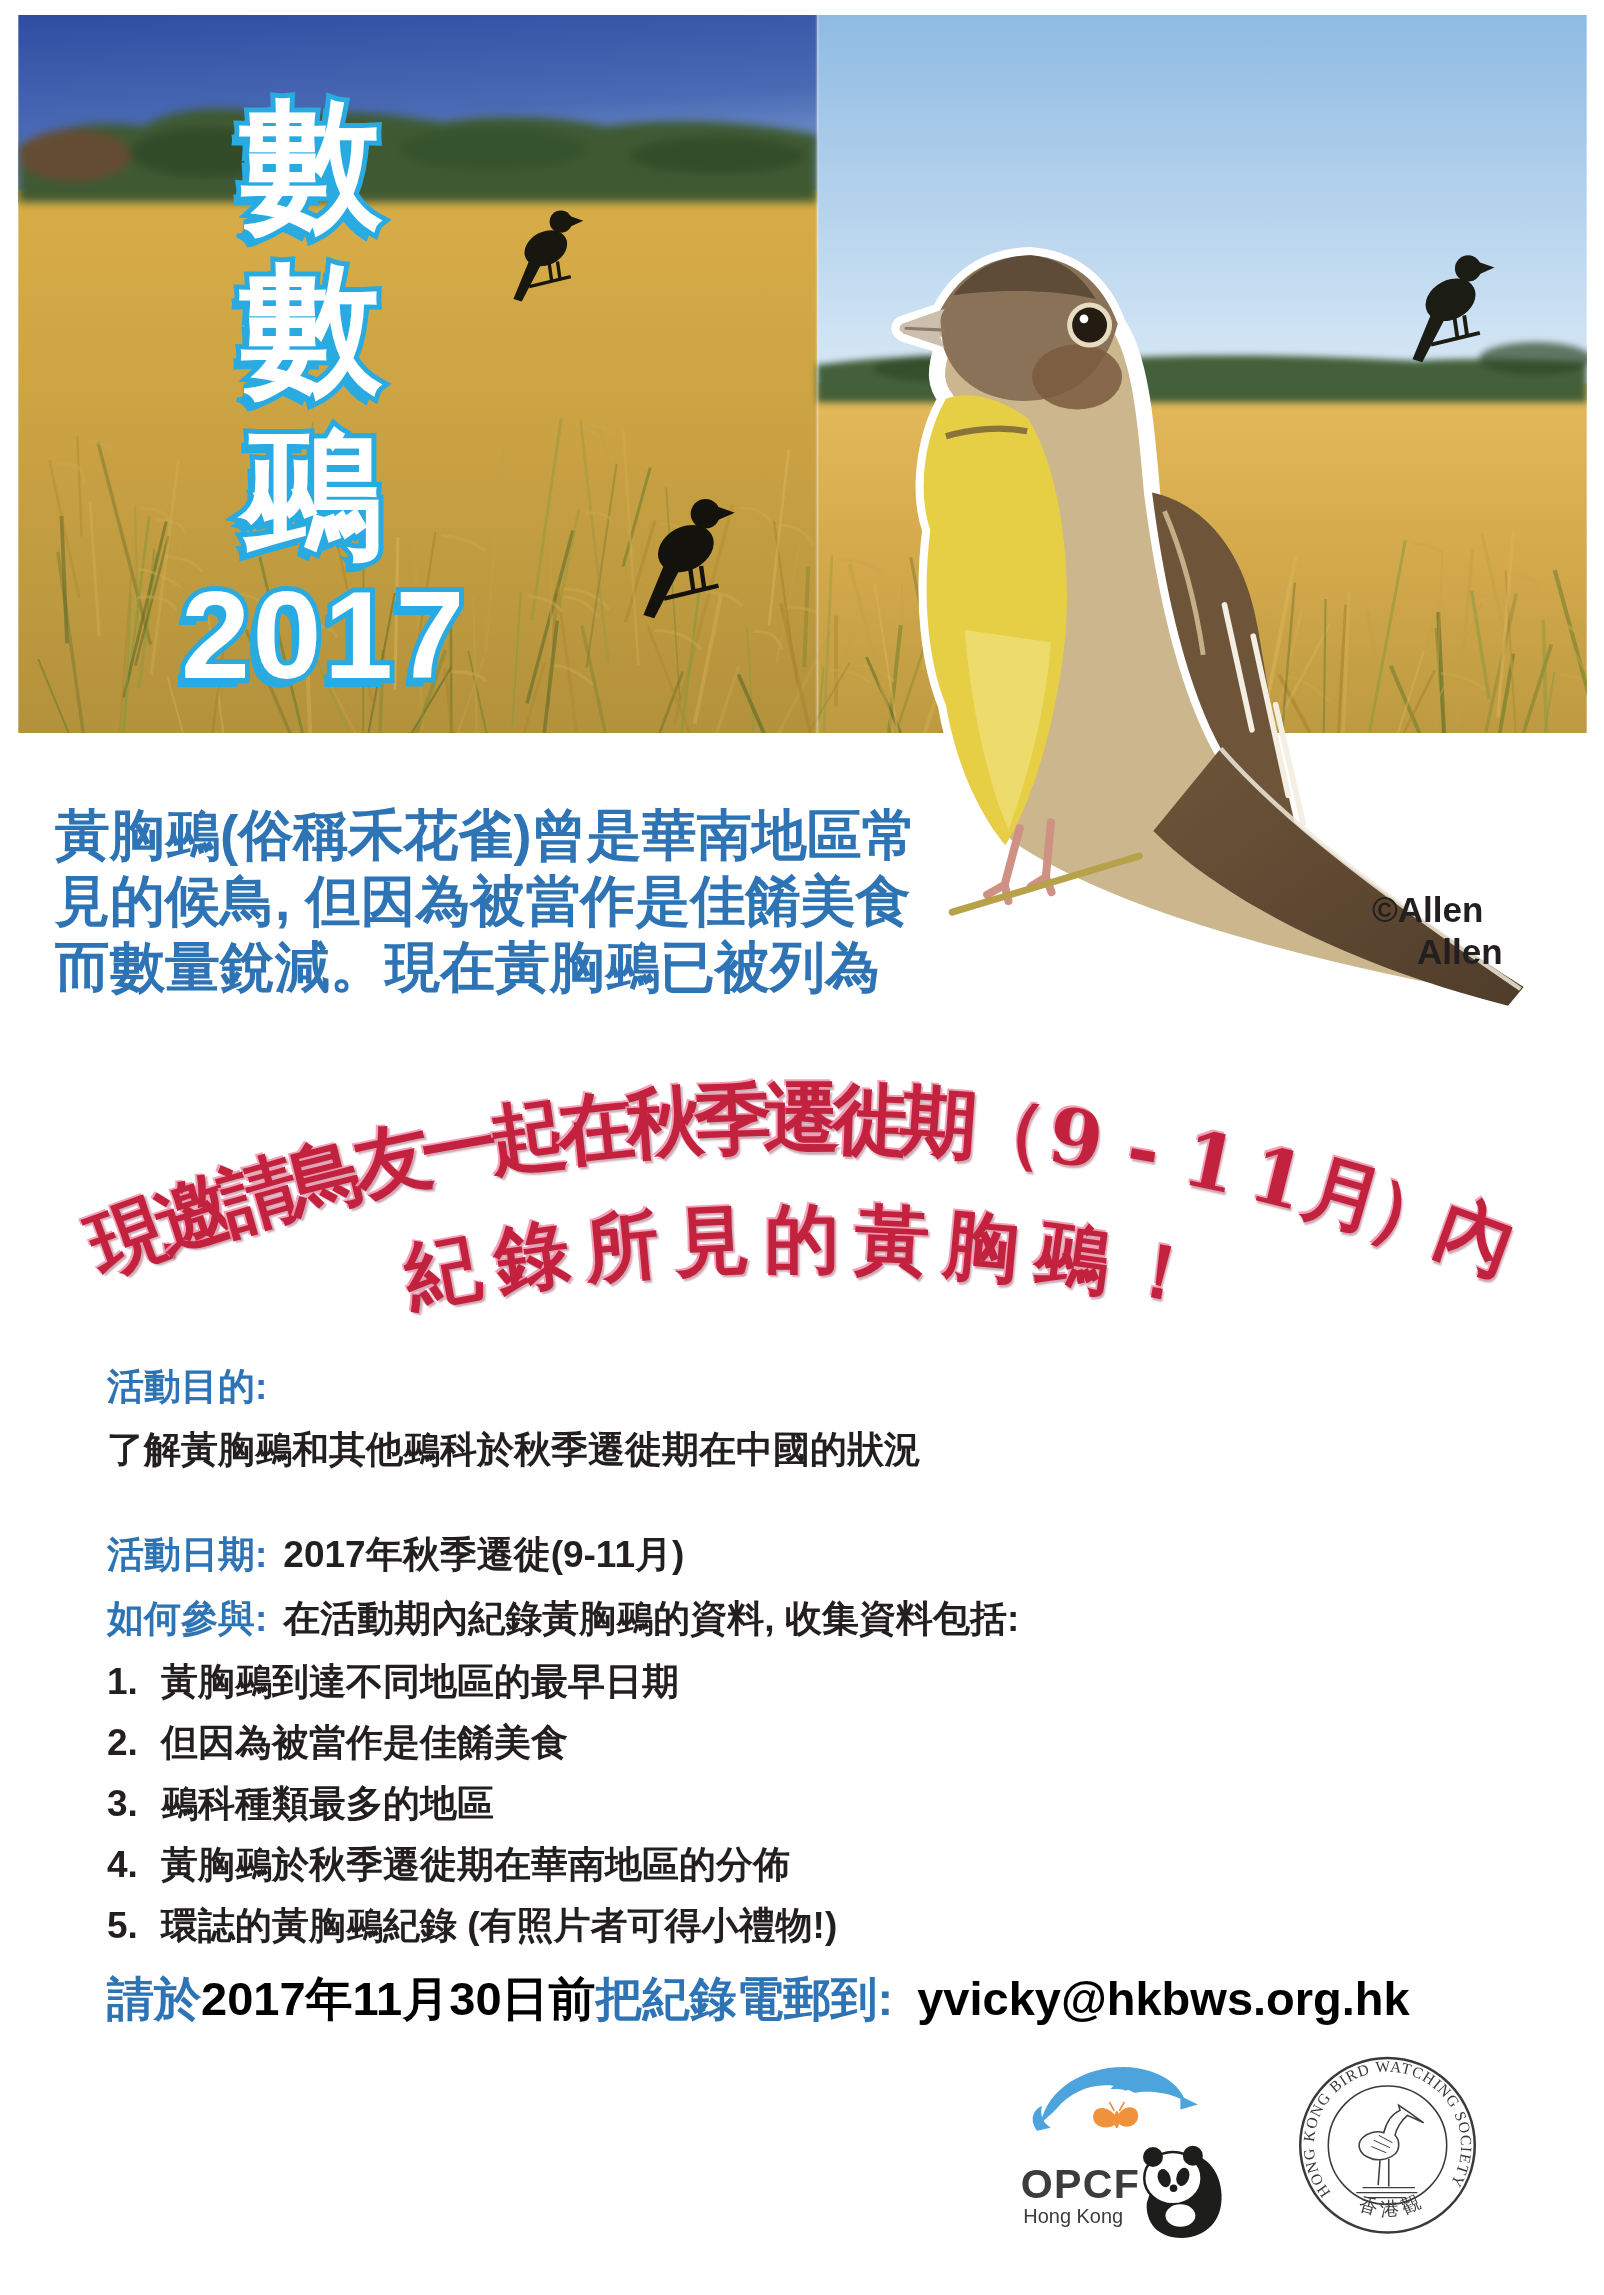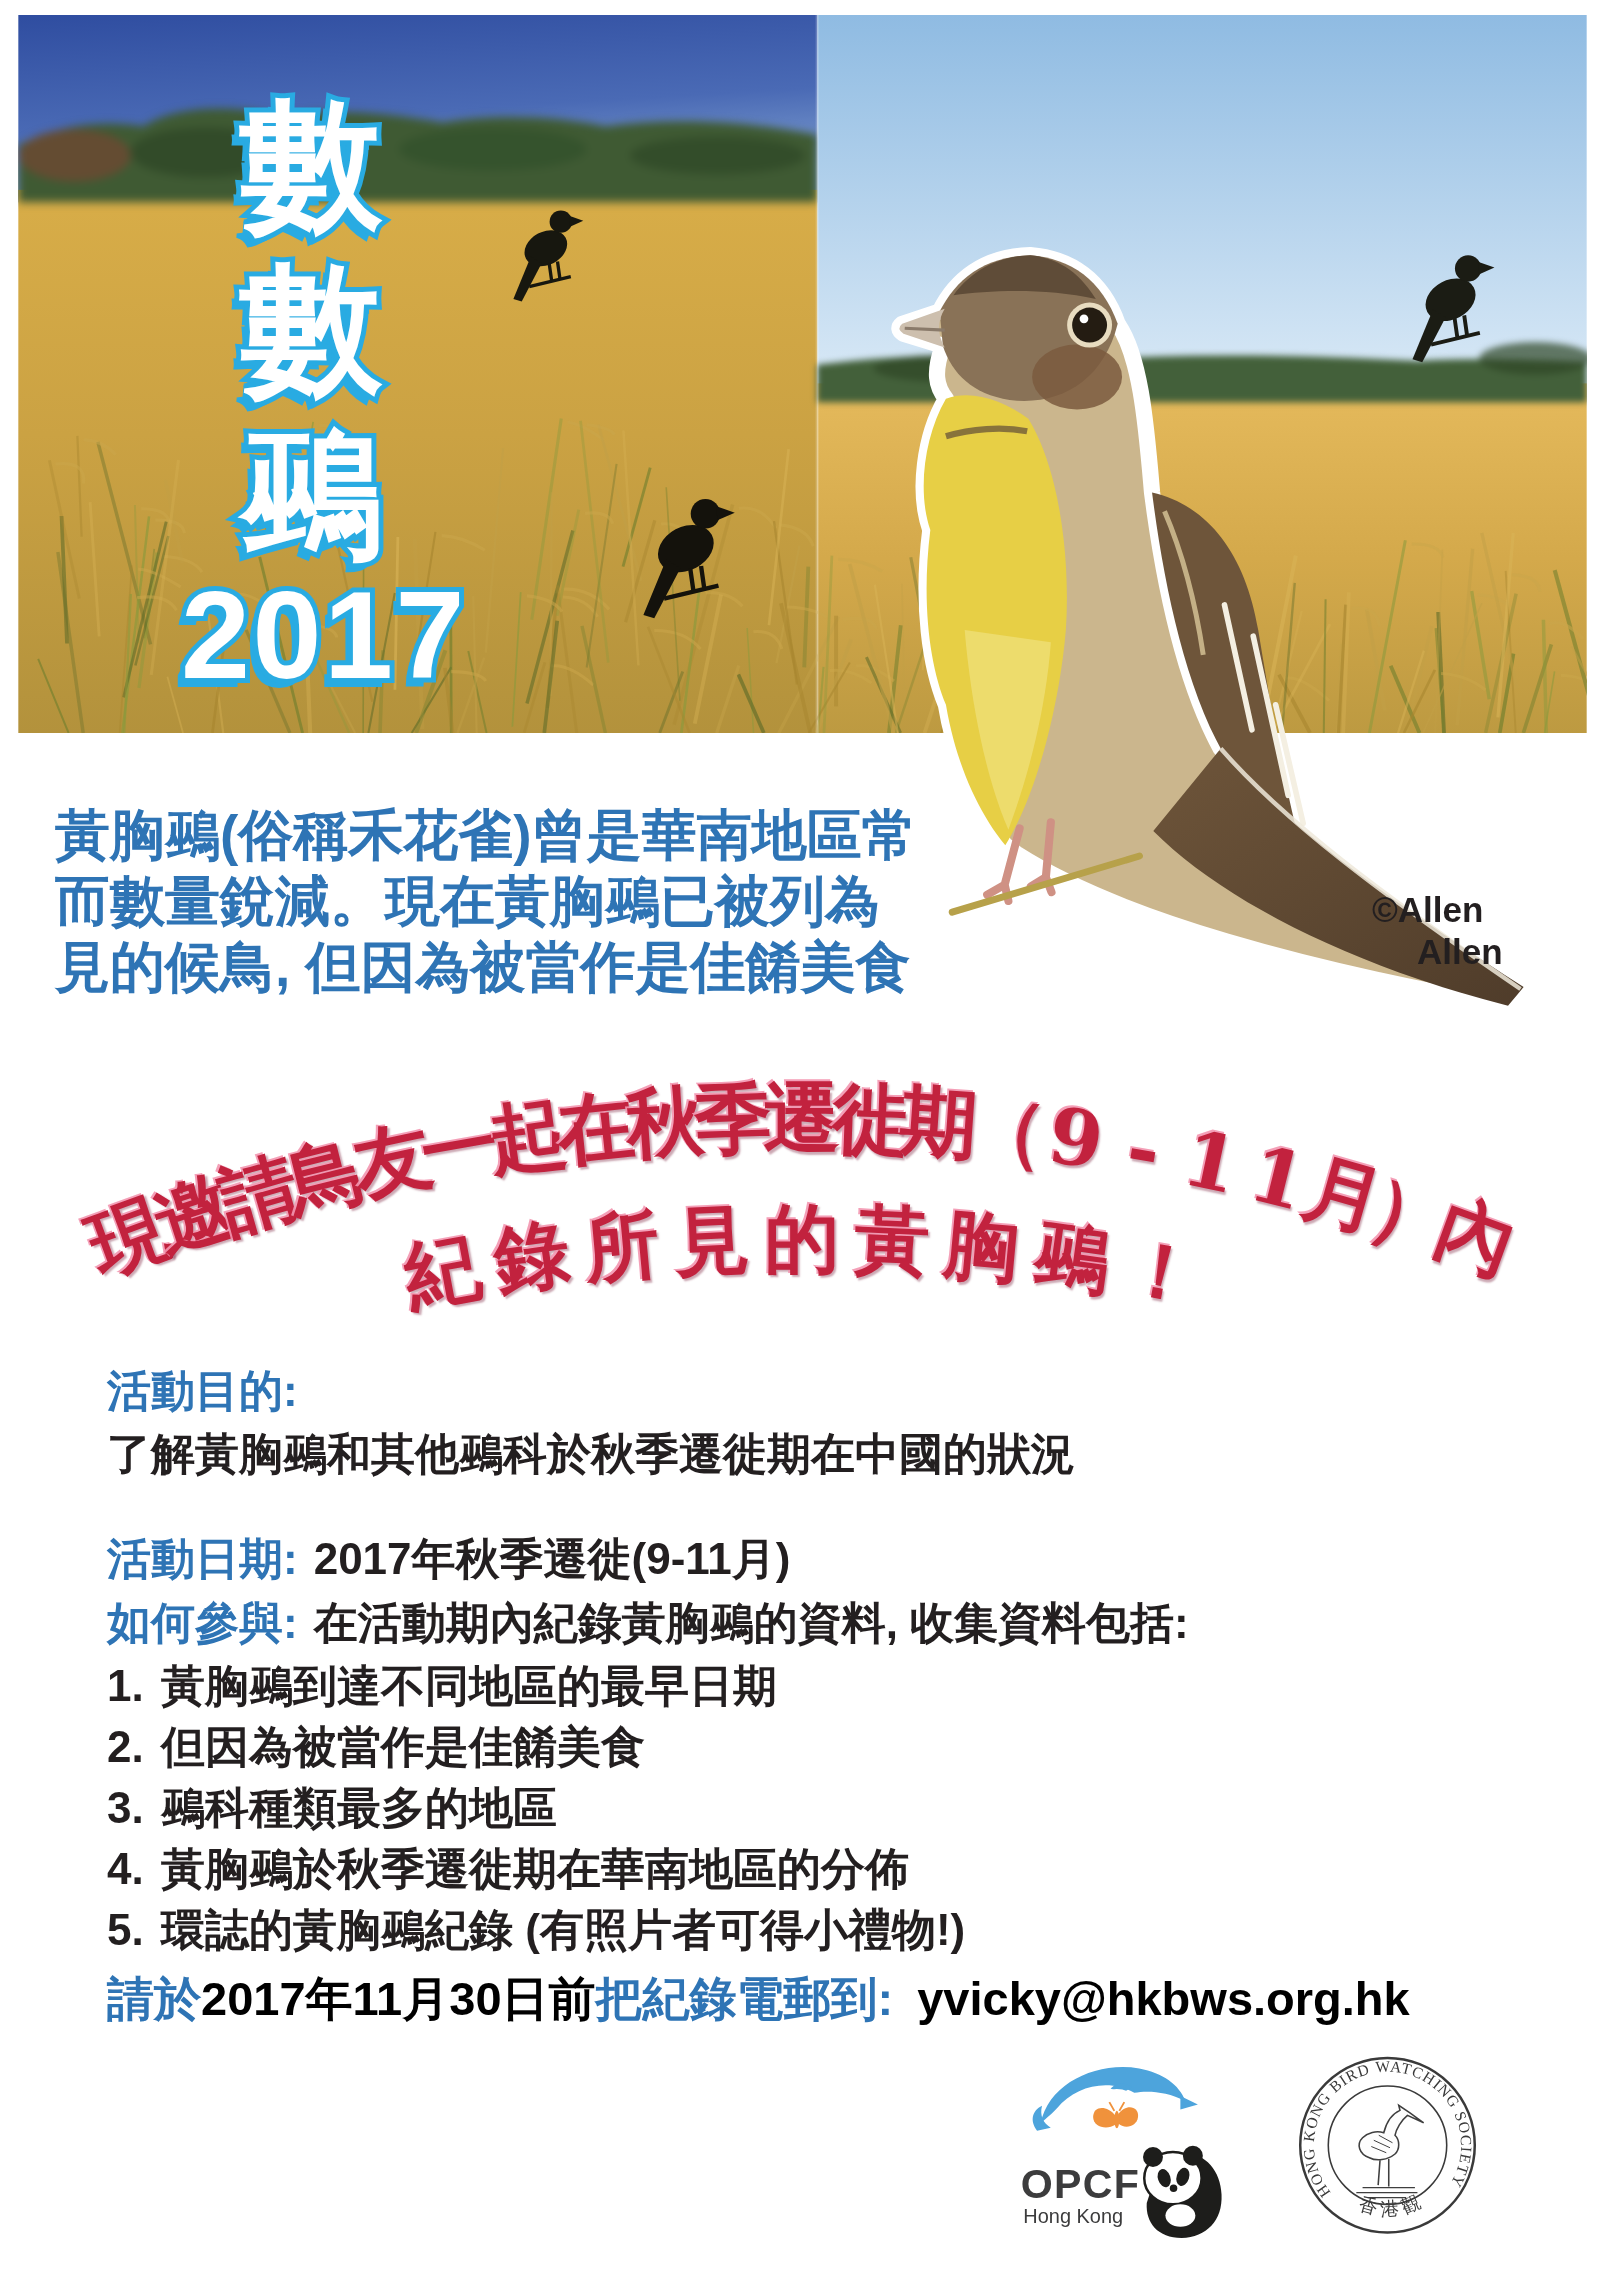--- a/index.html
+++ b/index.html
@@ -37,21 +37,21 @@
     color:#2e74b5; font-weight:700; font-size:55px; line-height:1.2; white-space:nowrap;
   }
   
   .arc-wrap{position:absolute; left:0; top:0; width:1604px; height:1349px; pointer-events:none;}
   .arc-char{
     position:absolute; font-family:"DejaVu Serif","Liberation Serif",serif; font-weight:700;
     color:#c2223e; white-space:pre;
     text-shadow:-1.9px -1.9px 0 rgba(243,150,176,.9), 1.9px 2.5px 1.9px rgba(110,10,40,.35);
   }
   
-  .line{position:absolute; left:107px; white-space:nowrap; font-weight:700; font-size:44px; color:#231f20;}
+  .line{position:absolute; left:107px; white-space:nowrap; font-weight:700; font-size:37px; color:#231f20;}
   .lbl{color:#2e74b5;}
   .val{color:#231f20; margin-left:16px;}
   .num{display:inline-block; width:54px;}
   .contact{position:absolute; left:107px; top:1968px; white-space:nowrap; font-weight:700; font-size:47px;}
   .contact .em{margin-left:24px;}
   
   .logo{position:absolute;}
 </style>
 </head>
 <body>
@@ -414,22 +414,22 @@
     <path d="M120,330 C160,318 210,314 250,322" stroke="#5f4c38" stroke-width="10" fill="none" opacity="0.7"></path>
   </svg>
 
   <div class="credit">
     <div>©Allen</div>
     <div class="l2">Allen</div>
   </div>
 
   <div class="intro">
     <div>黃胸鵐(俗稱禾花雀)曾是華南地區常</div>
+    <div>見的候鳥, 但因為被當作是佳餚美食</div>
     <div>而數量銳減。現在黃胸鵐已被列為</div>
-    <div>見的候鳥, 但因為被當作是佳餚美食</div>
   </div>
 
   <div class="arc-wrap">
     <div id="arc-line1">
         <span class="arc-char" style="left: 129px; top: 1238px; font-size: 77px; transform: translate(-50%, -50%) rotate(-20deg);">現</span>
         <span class="arc-char" style="left: 194px; top: 1216px; font-size: 77px; transform: translate(-50%, -50%) rotate(-18deg);">邀</span>
         <span class="arc-char" style="left: 260px; top: 1196px; font-size: 77px; transform: translate(-50%, -50%) rotate(-16deg);">請</span>
         <span class="arc-char" style="left: 326px; top: 1178px; font-size: 77px; transform: translate(-50%, -50%) rotate(-14deg);">鳥</span>
         <span class="arc-char" style="left: 393px; top: 1162px; font-size: 77px; transform: translate(-50%, -50%) rotate(-12deg);">友</span>
         <span class="arc-char" style="left: 460px; top: 1149px; font-size: 77px; transform: translate(-50%, -50%) rotate(-10deg);">一</span>

